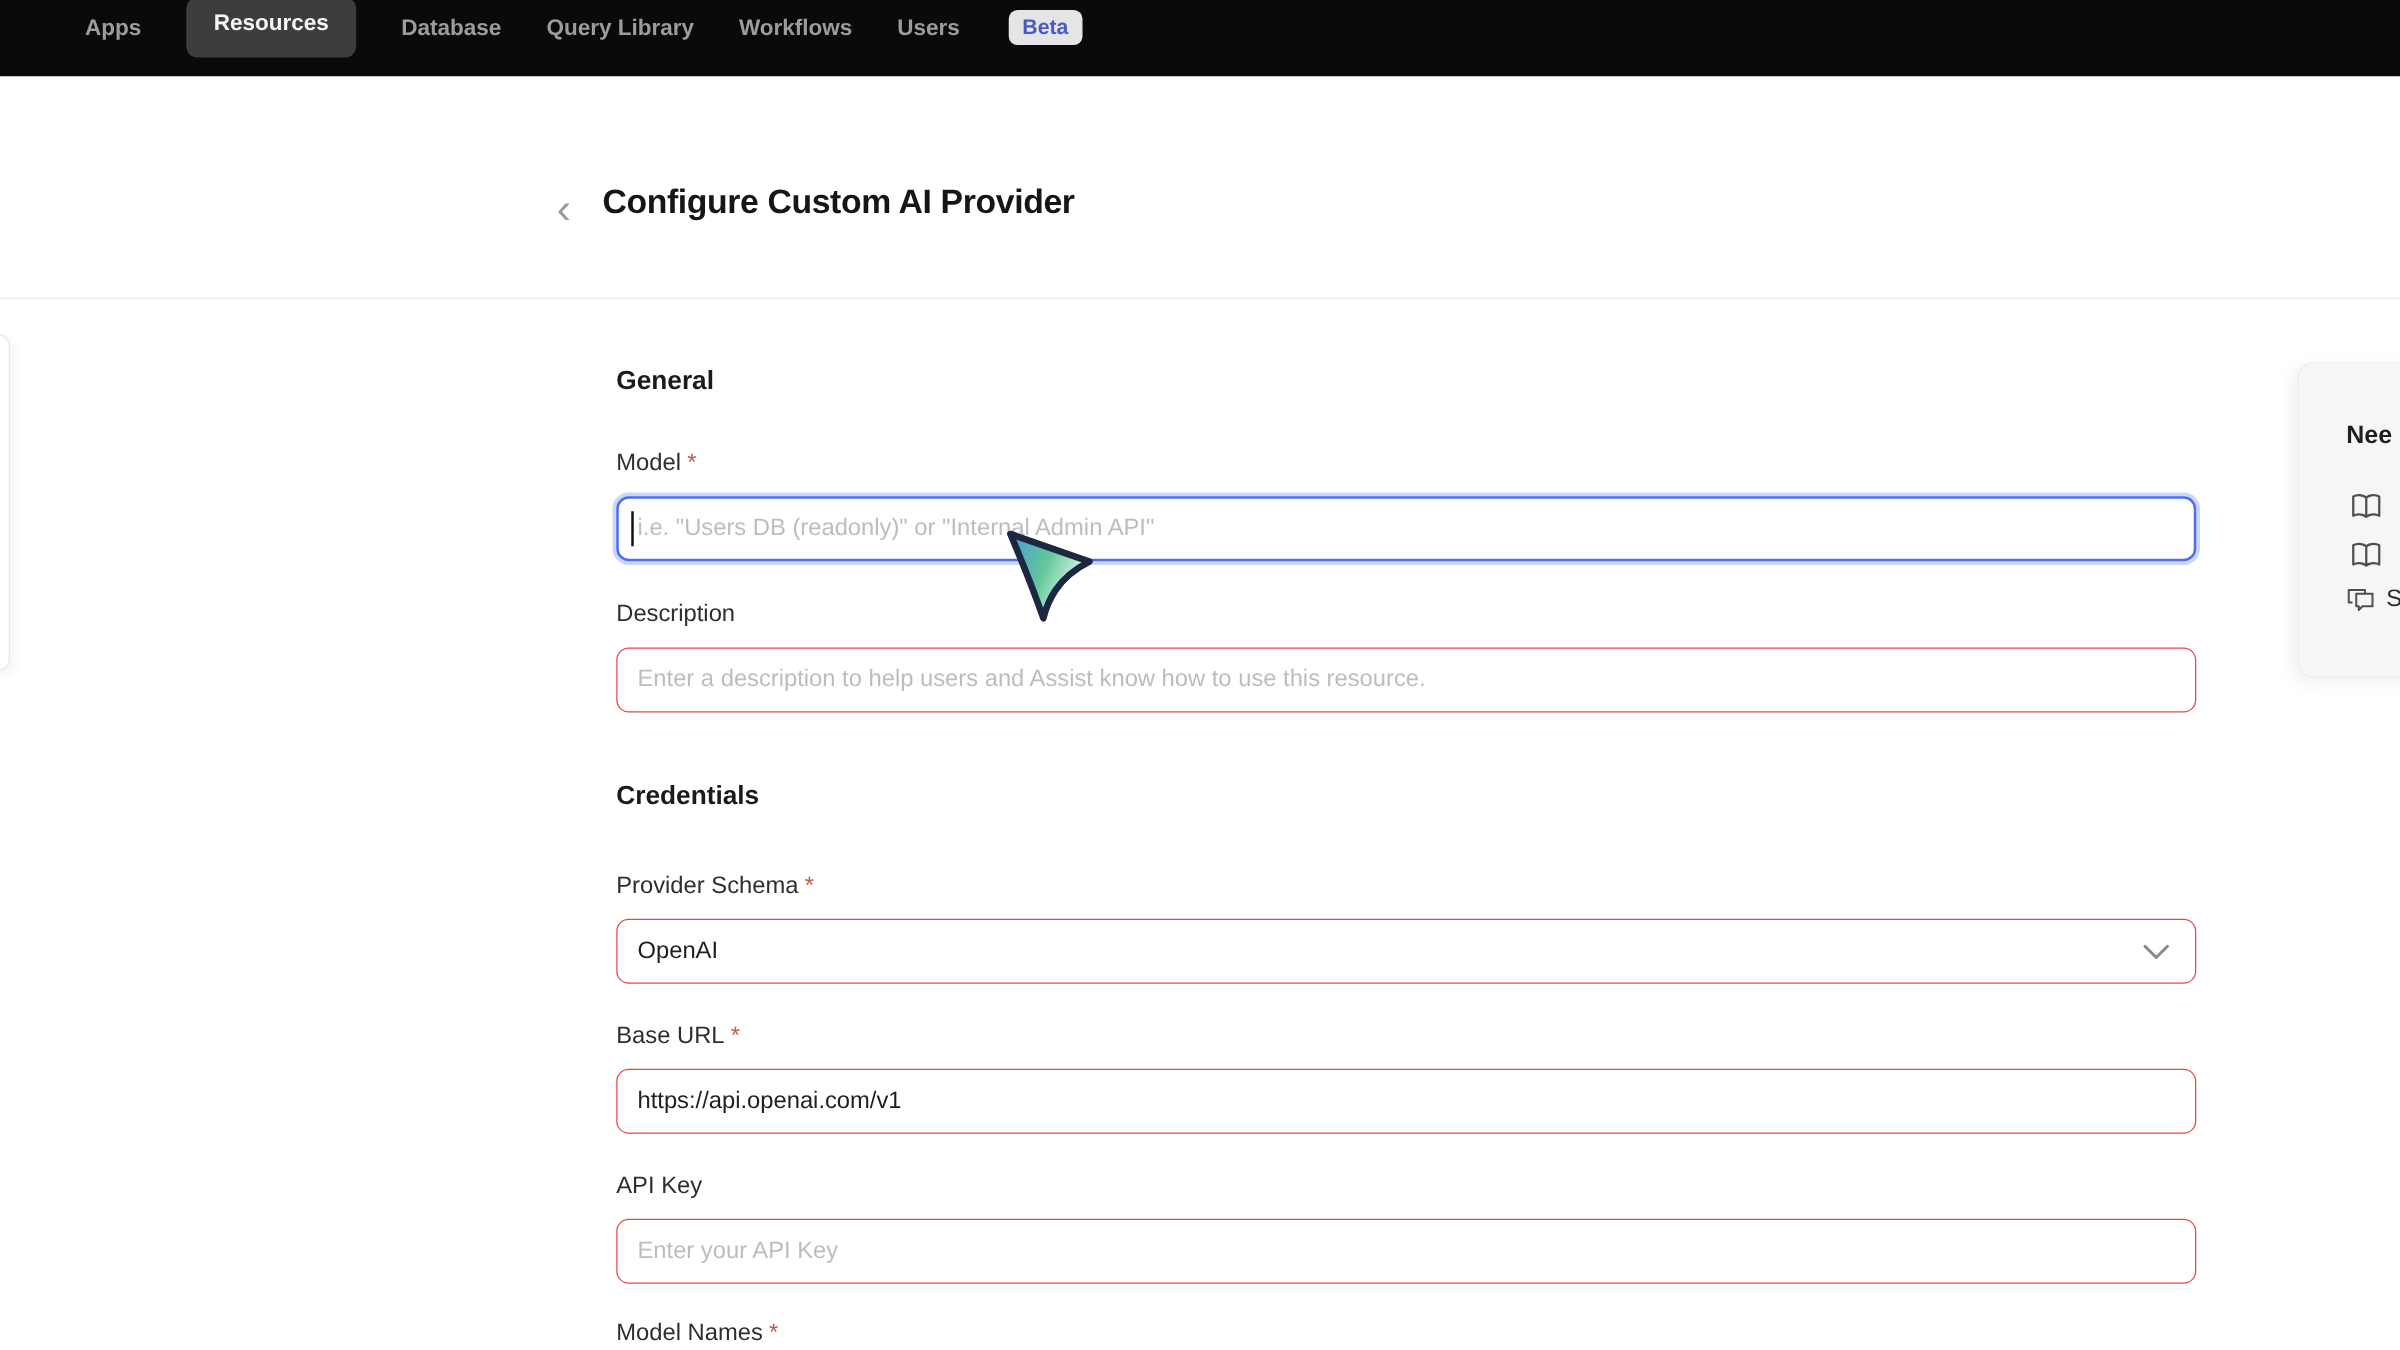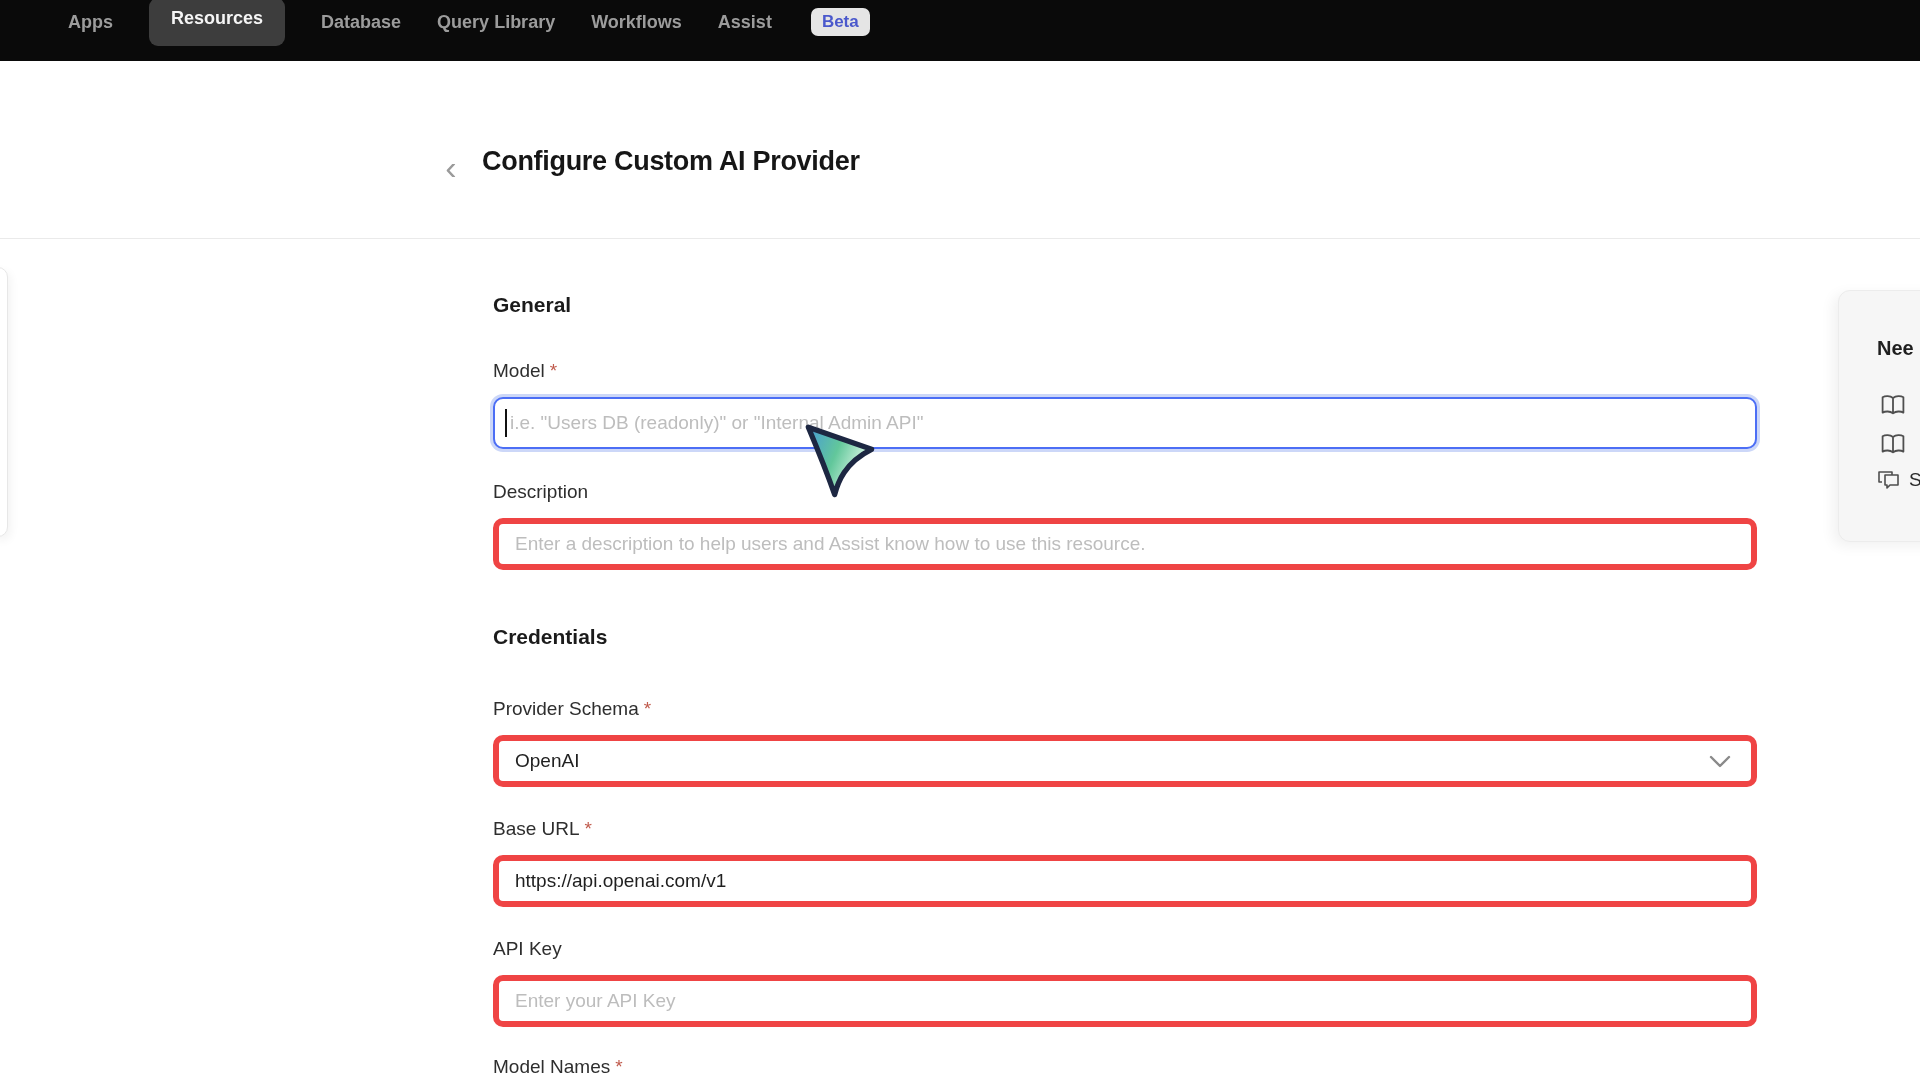--- a/index.html
+++ b/index.html
@@ -62,21 +62,21 @@
   .form-col {
     position: absolute; left: 493px; top: 0; width: 1264px; height: 796px;
   }
   .group { position: absolute; left: 0; right: 0; }
   .section-heading { font-size: 21px; font-weight: 700; line-height: 28px; color: #1b1b1b; }
   .field-label { display: block; font-size: 19px; font-weight: 500; color: #2e2e2e; line-height: 26px; margin-bottom: 13px; }
   .req { color: #c05b4d; margin-left: 5px; font-weight: 500; }
 
   .text-input, .select-box {
     width: 100%; height: 52px;
-    border: 6px solid #ef4444; border-radius: 10px;
+    border: 1px solid #ef4444; border-radius: 10px;
     background: #ffffff;
     font-family: "Liberation Sans", sans-serif;
     font-size: 19px; color: #1f1f1f;
     padding: 0 16px;
     outline: none;
   }
   .text-input::placeholder { color: #bdbdbd; opacity: 1; }
   .input-wrap { position: relative; }
   .text-input.focused {
     border: 2px solid #4c6ef5;
@@ -139,21 +139,21 @@
 </head>
 <body>
 
 <nav class="topnav">
   <div class="nav-item">Apps</div>
   <div class="nav-item active">Resources</div>
   <div class="nav-item">Database</div>
   <div class="nav-item">Query Library</div>
   <div class="nav-item">Workflows</div>
   <div class="nav-agents-wrap">
-    <div class="nav-item">Assist</div>
+    <div class="nav-item">Users</div>
     <span class="beta-badge">Beta</span>
   </div>
 </nav>
 
 <div class="back-btn">
   <span>‹</span>
 </div>
 <h1 class="page-title">Configure Custom AI Provider</h1>
 <div class="header-divider"></div>
 

